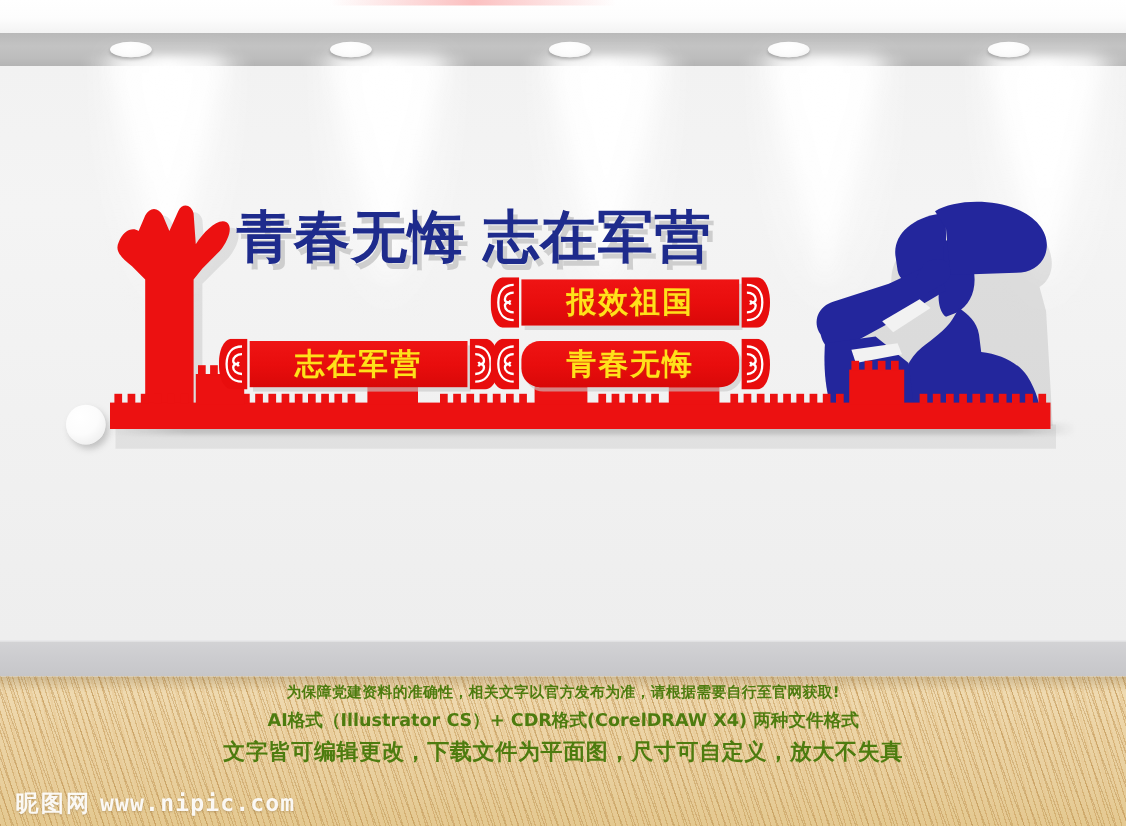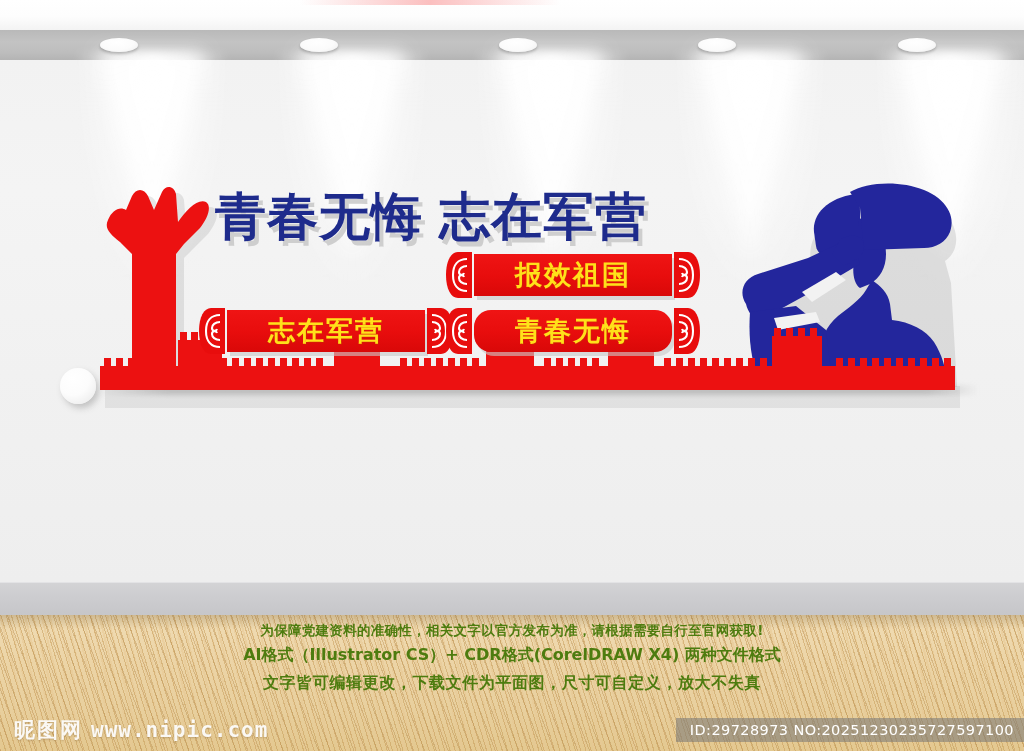--- a/index.html
+++ b/index.html
@@ -115,21 +115,21 @@
   .orn.left{ left:-28px; }
   .orn.right{ right:-28px; }
 
   
   .footer{
     position:absolute; left:0; top:620px; width:1024px; text-align:center;
     color:#4d7c0f; font-family:"DejaVu Sans","Liberation Sans",sans-serif;
   }
   .f1{ font-size:13.5px; font-weight:bold; letter-spacing:.3px; line-height:20px; }
   .f2{ font-size:16px; font-weight:bold; letter-spacing:0px; line-height:30px; }
-  .f3{ font-size:16px; font-weight:bold; letter-spacing:.6px; line-height:26px; }
+  .f3{ font-size:20px; font-weight:bold; letter-spacing:.6px; line-height:26px; }
 
   .watermark{
     position:absolute; left:14px; top:716px;
     display:flex; align-items:center; gap:8px;
     color:rgba(255,255,255,.92); font-weight:bold;
     text-shadow:0 1px 2px rgba(120,90,50,.35);
   }
   .wm-cn{ font-size:21px; letter-spacing:2px; font-family:"DejaVu Sans","Liberation Sans",sans-serif;}
   .wm-en{ font-size:21px; letter-spacing:1px; font-family:"DejaVu Sans Mono","Liberation Mono",monospace; }
 
@@ -399,17 +399,14 @@
     <div class="f1">为保障党建资料的准确性，相关文字以官方发布为准，请根据需要自行至官网获取!</div>
     <div class="f2">AI格式（Illustrator CS）+ CDR格式(CorelDRAW X4) 两种文件格式</div>
     <div class="f3">文字皆可编辑更改，下载文件为平面图，尺寸可自定义，放大不失真</div>
   </div>
 
   <div class="watermark">
     <span class="wm-cn">昵图网</span>
     <span class="wm-en">www.nipic.com</span>
   </div>
 
-  <div class="idbar">
-    <span>ID:29728973 NO:20251230235727597100</span>
-  </div>
 
 </div>
 
 </body></html>

